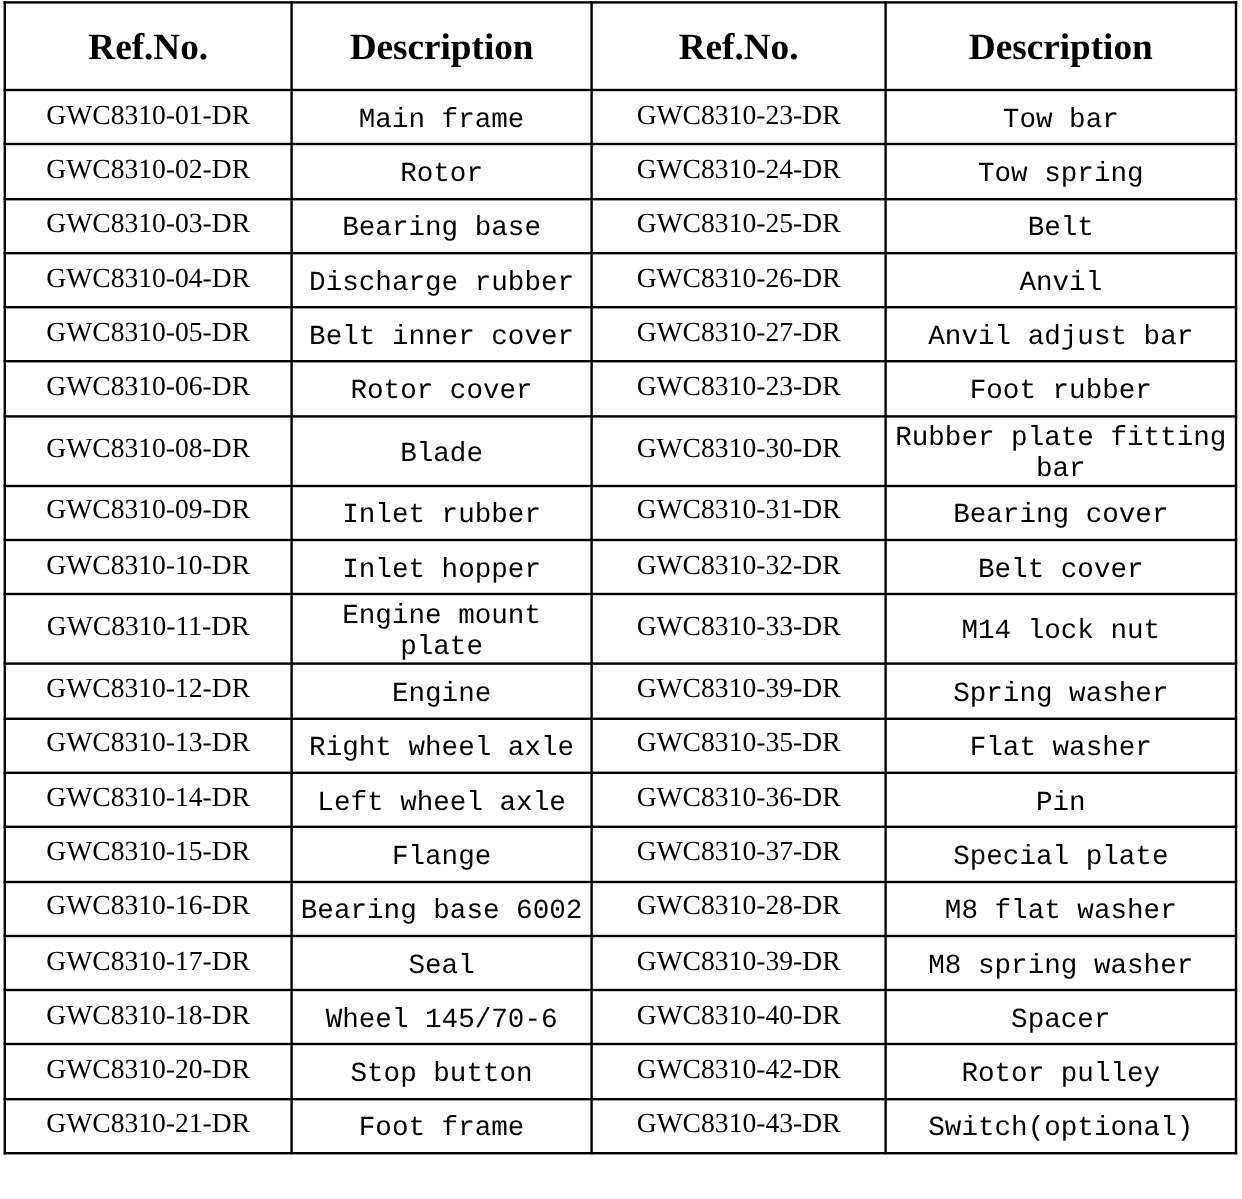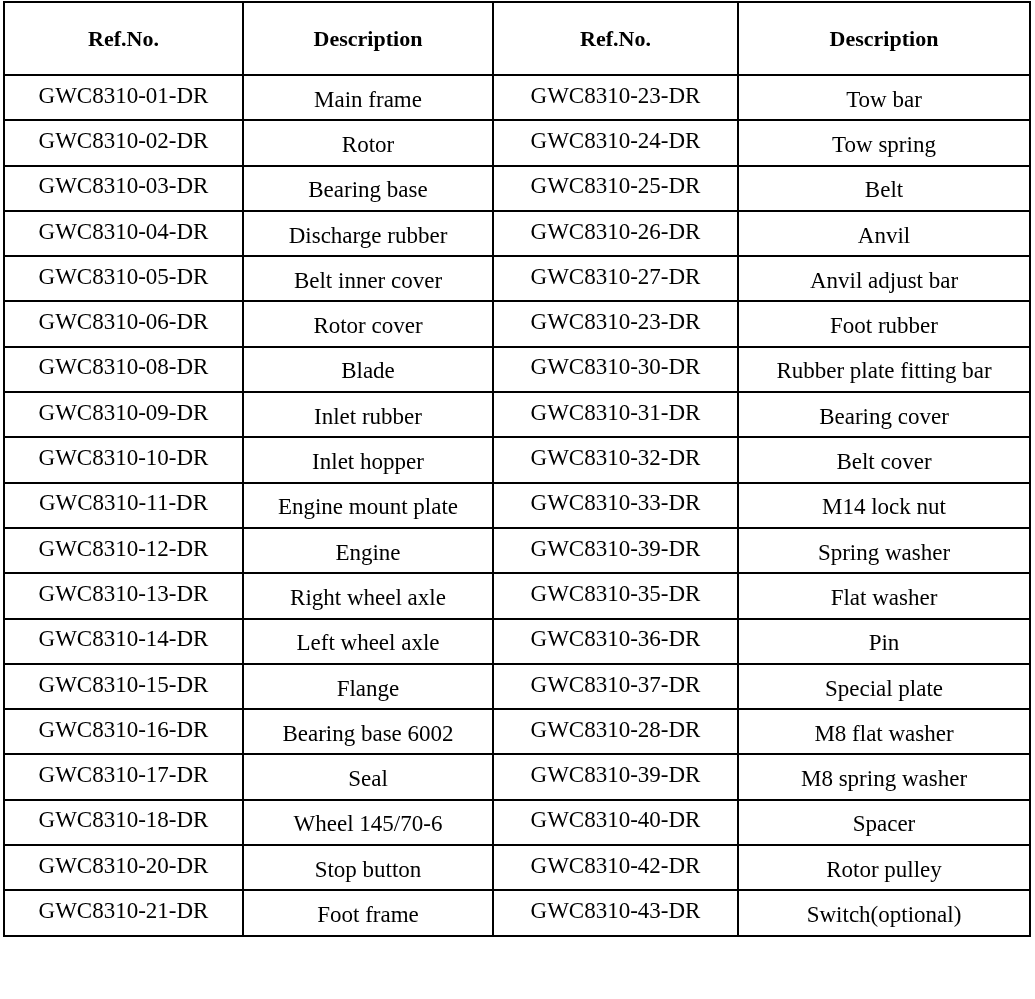--- a/index.html
+++ b/index.html
@@ -10,34 +10,34 @@
     font-family: "Liberation Serif", "DejaVu Serif", serif;
     color: #000;
   }
   table.parts td, table.parts th {
     border: 2px solid #000;
     text-align: center;
     padding: 0;
   }
   table.parts th {
     font-weight: bold;
-    font-size: 22px;
+    font-size: 31px;
     height: 71px;
   }
   table.parts td {
     font-size: 23px;
     height: 39.3px;
     vertical-align: middle;
   }
   col.c1 { width: 239px; }
   col.c2 { width: 250px; }
   col.c3 { width: 245px; }
   col.c4 { width: 292px; }
   td.ref { padding-bottom: 4px !important; margin-top: 44px; }
-  td.desc { padding-top: 4px !important; }
+  td.desc { padding-top: 4px !important; font-family: Liberation Mono, monospace; }
 </style>
 </head>
 <body>
 
 <table class="parts">
   <colgroup>
     <col class="c1">
       <col class="c2">
       <col class="c3">
       <col class="c4">

